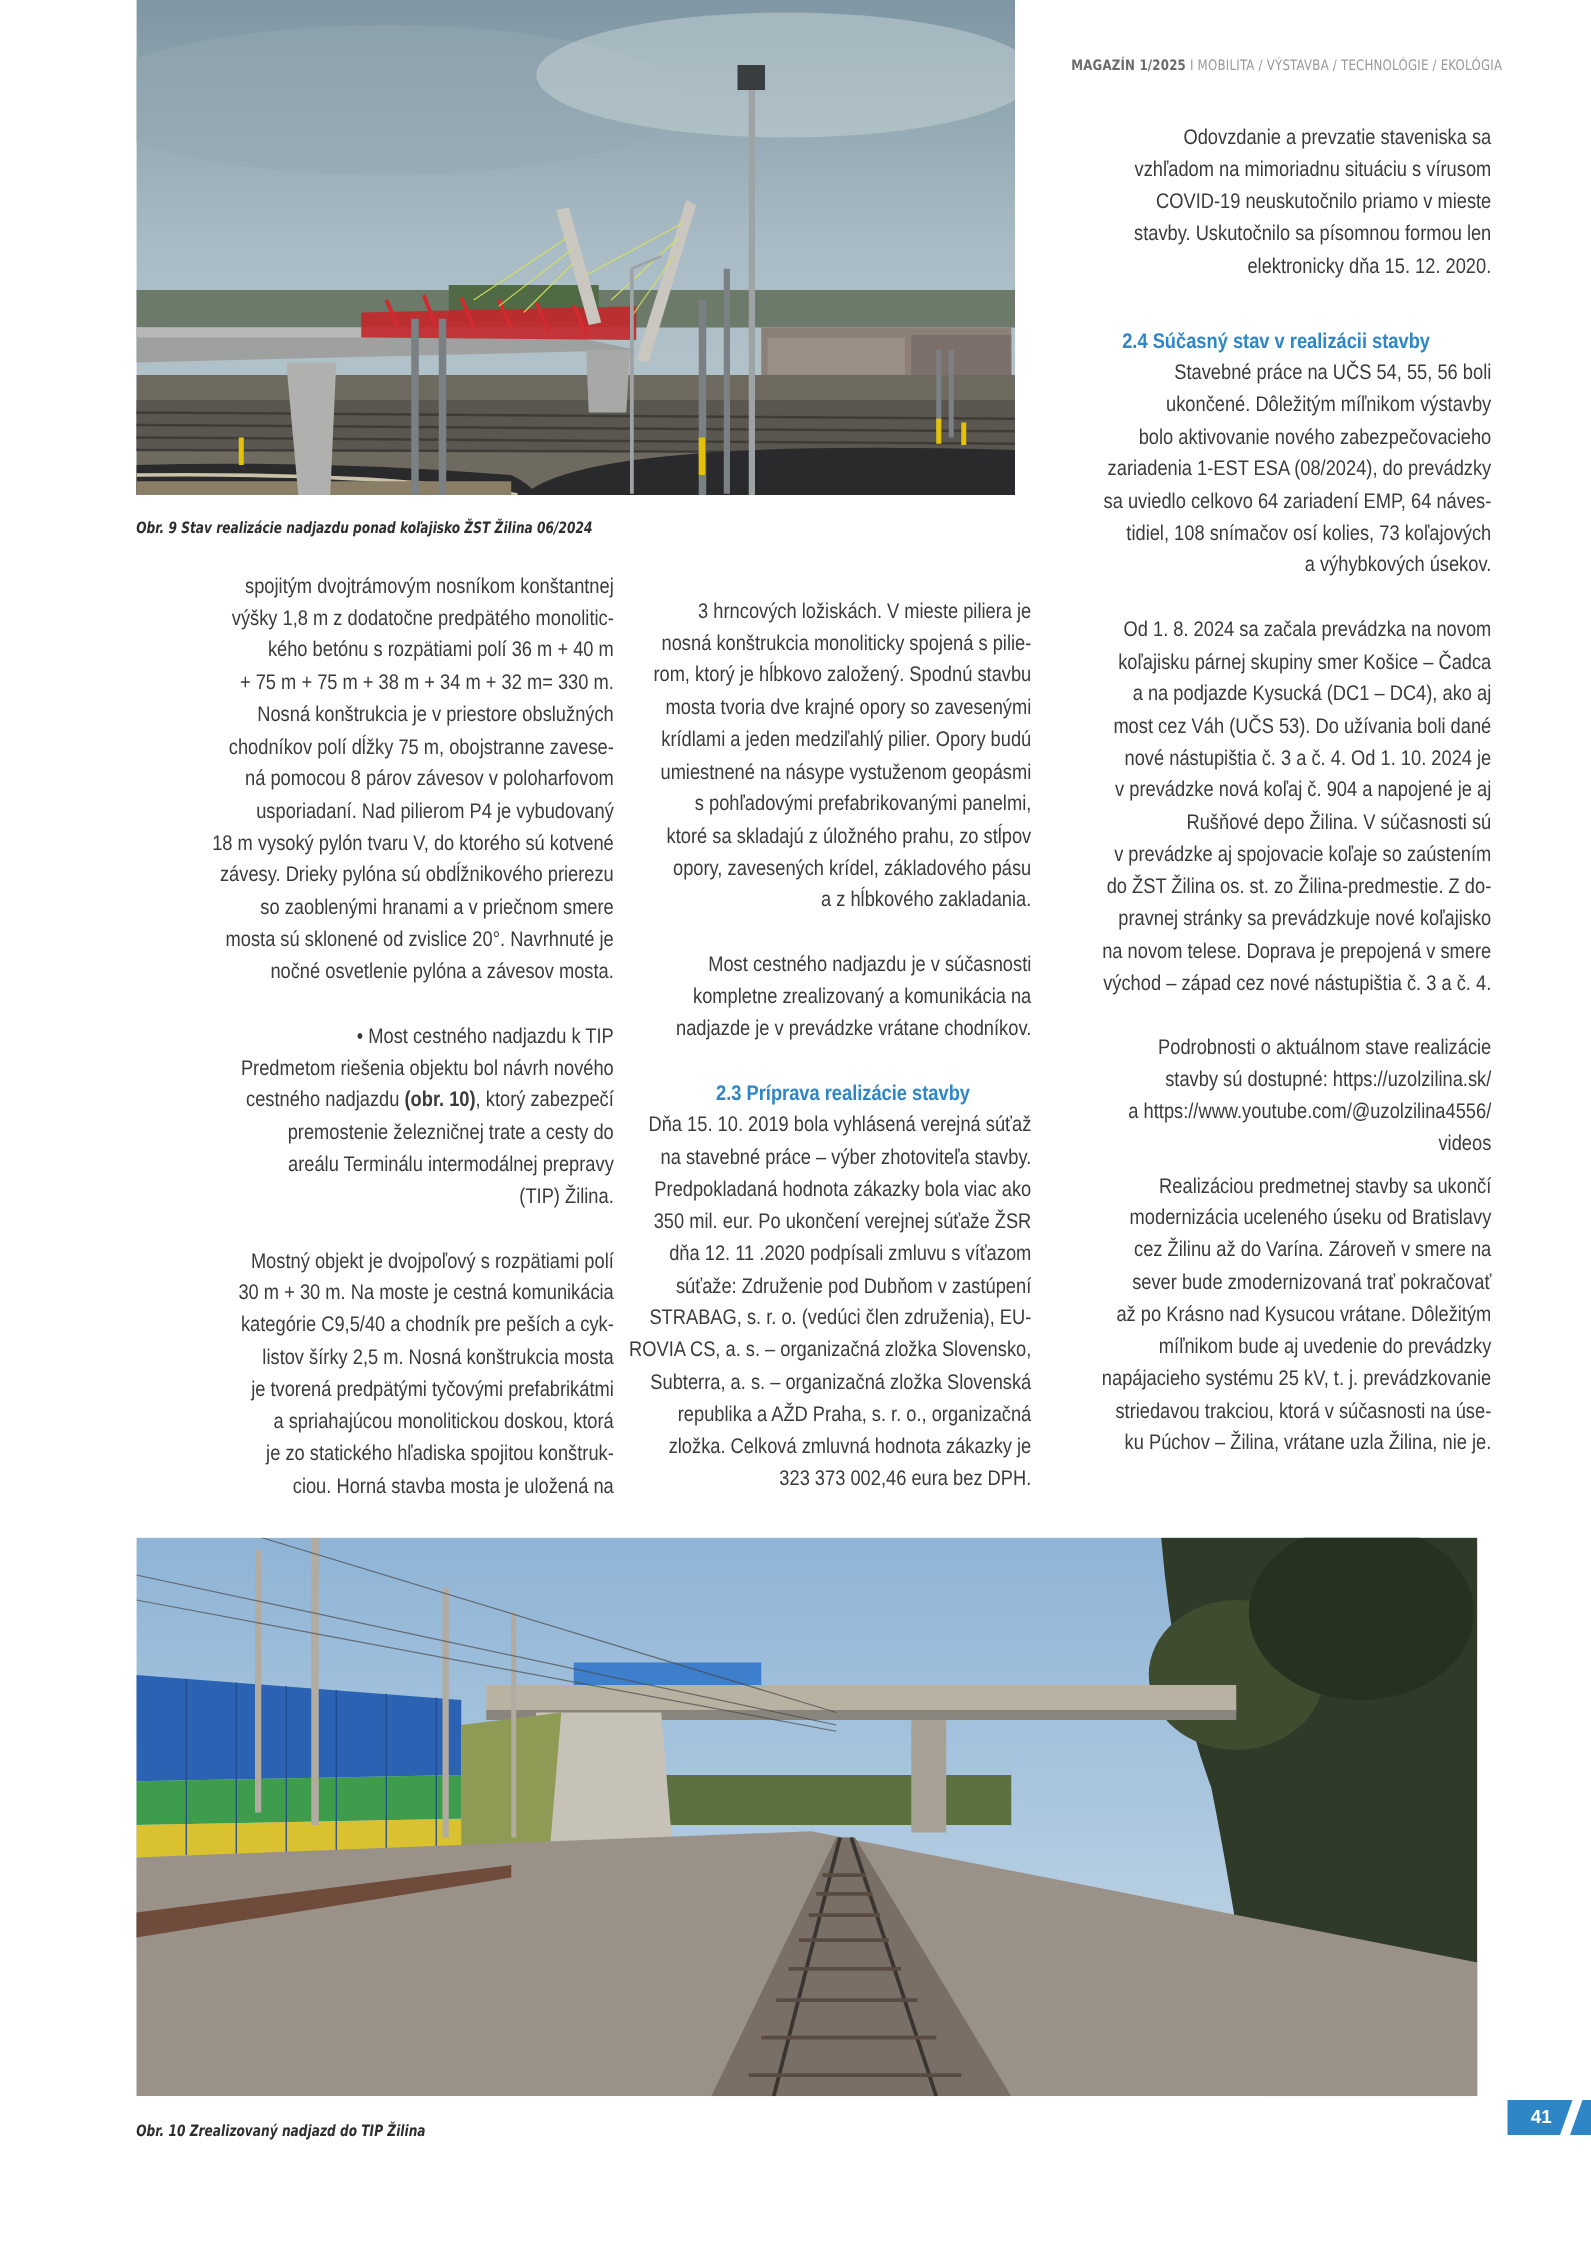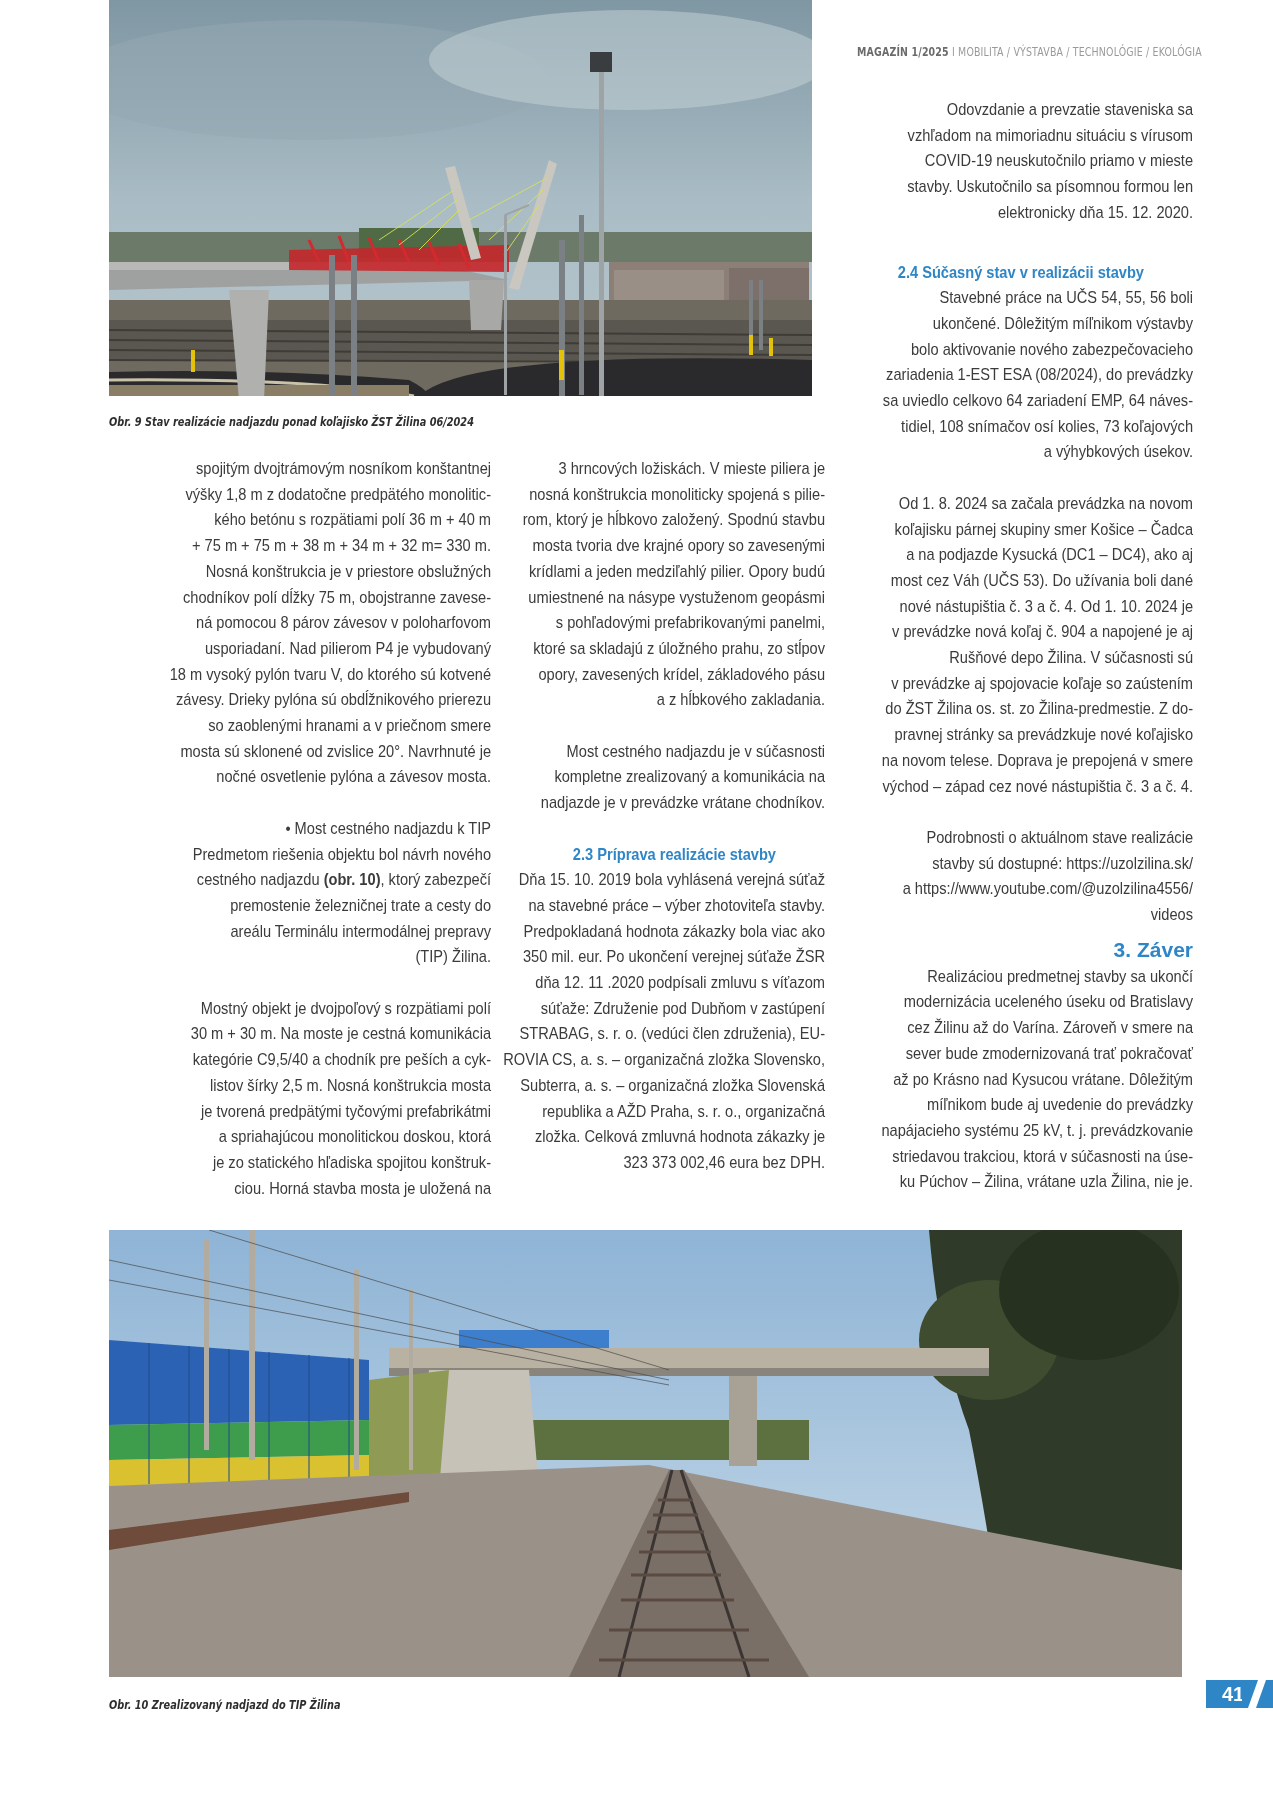--- a/index.html
+++ b/index.html
@@ -15,30 +15,30 @@
   #photo2 { left:109px; top:1230px; width:1073px; height:447px; }
 
   .caption { position:absolute; font-family:"DejaVu Sans", sans-serif; font-style:italic; font-weight:bold; font-size:12.5px; color:#2e2e2e; white-space:nowrap; transform:scaleX(0.78); transform-origin:left top; }
   #cap1 { left:109px; top:414px; }
   #cap2 { left:109px; top:1697px; }
 
   .col { position:absolute; width:350px; font-size:17px; line-height:25.7px; color:#3b3b3b;text-align:right; }
   .col p { white-space:pre-line; transform:scaleX(0.86); transform-origin:left top; width:407px; }
   .col .gap { height:25.7px; }
   #col1 { left:109px; top:456px;margin-left:32px; }
-  #col2 { left:475px; top:456px; }
+  #col2 { left:475px; top:476px; }
   #col3 { left:843px; top:97px; }
 
   .h2 { color:#2f86c7; font-weight:bold; font-size:17px; line-height:25.7px; white-space:nowrap; transform:scaleX(0.86); transform-origin:left top; }
   .h1 { color:#2f86c7; font-weight:bold; font-size:21px; line-height:28px; font-family:"Liberation Sans", sans-serif; }
   .bullet-title { white-space:nowrap; }
   .bold { font-weight:bold; }
 
   .pagenum { position:absolute; left:1206px; top:1680px; width:67px; height:28px; }
-  .pagenum .box { position:absolute; left:0; top:0; width:42px; height:28px; background:#2f86c7; color:#fff; font-family:"Liberation Sans", sans-serif; font-weight:bold; font-size:20px; line-height:28px; text-align:center;padding-left:12px; }
+  .pagenum .box { position:absolute; left:0; top:0; width:42px; height:28px; background:#2f86c7; color:#fff; font-family:"Liberation Sans", sans-serif; font-weight:bold; font-size:15px; line-height:28px; text-align:center;padding-left:12px; }
   .pagenum svg { position:absolute; left:36px; top:0; }
 </style>
 </head>
 <body>
 
 <div class="header">
   <span class="mag">MAGAZÍN 1/2025</span><span class="cats"> I </span><span class="cats">MOBILITA / VÝSTAVBA / TECHNOLÓGIE / EKOLÓGIA</span>
 </div>
 
 <div class="photo" id="photo1">
@@ -215,21 +215,20 @@
 do ŽST Žilina os. st. zo Žilina-predmestie. Z do-
 pravnej stránky sa prevádzkuje nové koľajisko
 na novom telese. Doprava je prepojená v smere
 východ – západ cez nové nástupištia č. 3 a č. 4.</p>
   <div class="gap"></div>
   <p>Podrobnosti o aktuálnom stave realizácie
 stavby sú dostupné: https://uzolzilina.sk/
 a https://www.youtube.com/@uzolzilina4556/
 videos</p>
   <div style="height:8px"></div>
-  <div class="h1">3. Záver</div>
   <p>Realizáciou predmetnej stavby sa ukončí
 modernizácia uceleného úseku od Bratislavy
 cez Žilinu až do Varína. Zároveň v smere na
 sever bude zmodernizovaná trať pokračovať
 až po Krásno nad Kysucou vrátane. Dôležitým
 míľnikom bude aj uvedenie do prevádzky
 napájacieho systému 25 kV, t. j. prevádzkovanie
 striedavou trakciou, ktorá v súčasnosti na úse-
 ku Púchov – Žilina, vrátane uzla Žilina, nie je.</p>
 </div>

